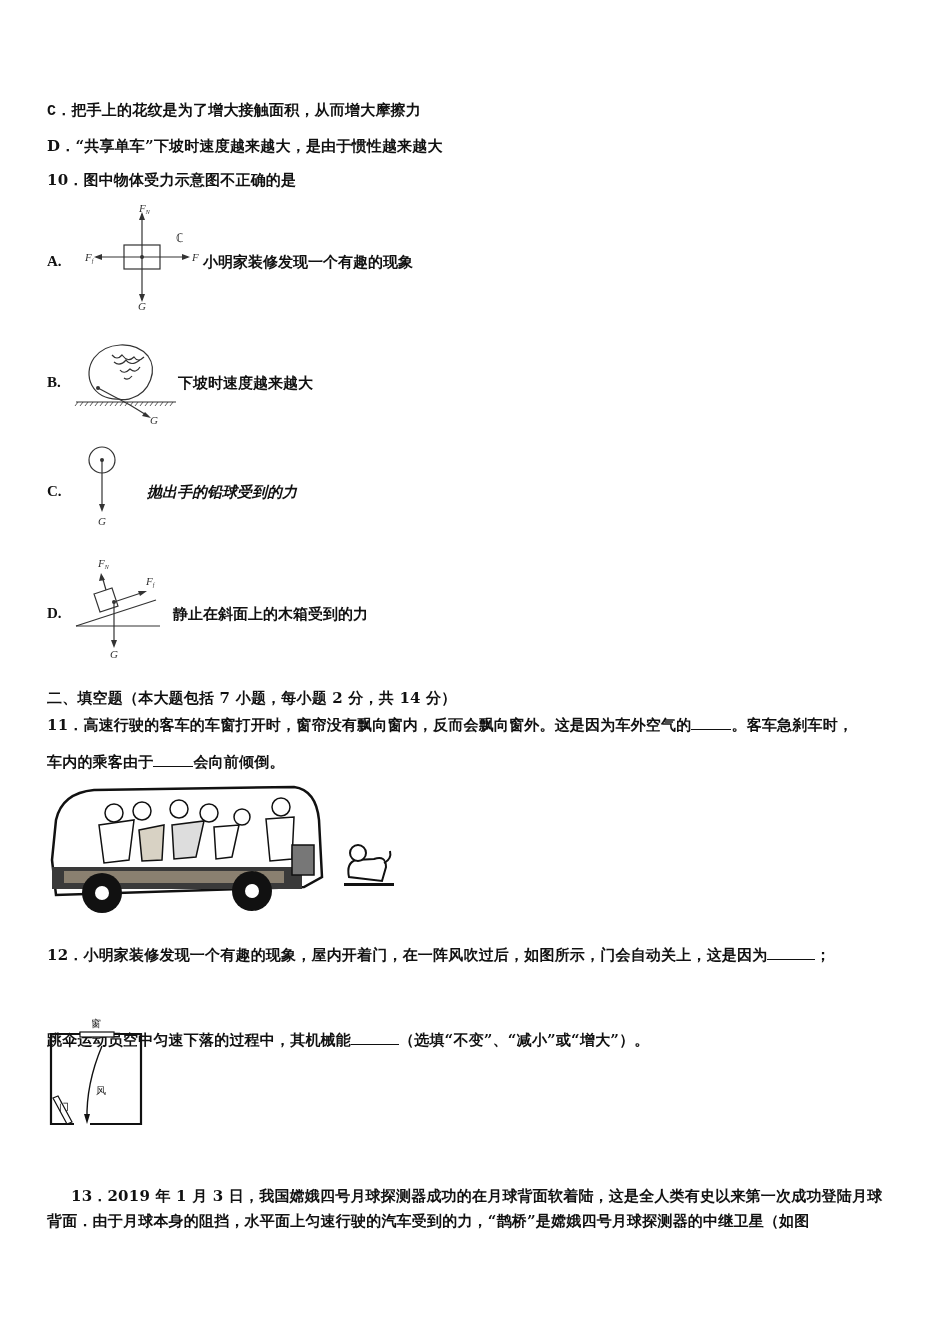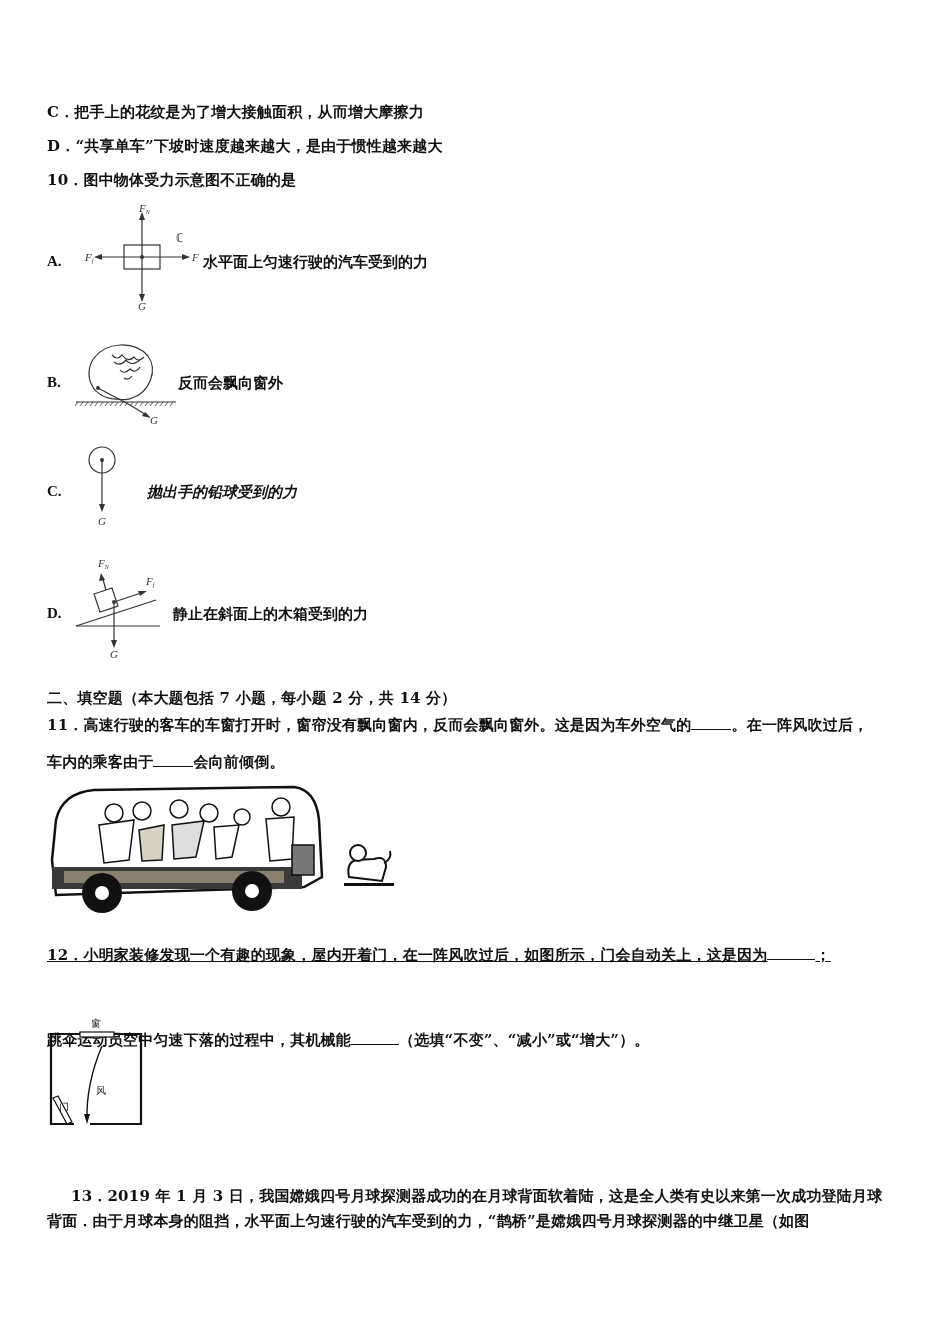--- a/index.html
+++ b/index.html
@@ -19,21 +19,21 @@
   .opt-text {
     position: absolute; font-size: 15px; font-weight: bold; white-space: nowrap;
   }
   .fig { position: absolute; }
   .fig svg { display: block; }
   .blank { display: inline-block; border-bottom: 1px solid #111; vertical-align: baseline; height: 14px; }
 </style>
 </head>
 <body>
 
-<div class="line" style="top:102px;">
+<div class="line" style="top:102px;font-family:Liberation Mono, monospace;">
   <span>C．</span><span>把手上的花纹是为了增大接触面积，从而增大摩擦力</span>
 </div>
 <div class="line" style="top:136px;">
   <span>D．</span><span>“共享单车”下坡时速度越来越大，是由于惯性越来越大</span>
 </div>
 
 <div class="line" style="top:170px;">10．图中物体受力示意图不正确的是</div>
 
 <span class="opt-label" style="top:253px;">A.</span>
 <div class="fig" style="left:84px; top:200px;">
@@ -52,21 +52,21 @@
     </g>
     <g font-family="Liberation Serif, serif" font-style="italic" font-size="11" fill="#333">
       <text x="55" y="12">F<tspan font-size="6" dy="2">N</tspan></text>
       <text x="1" y="61">F<tspan font-size="6" dy="2">f</tspan></text>
       <text x="108" y="61">F</text>
       <text x="54" y="110">G</text>
       <text x="92" y="42" font-style="normal" font-size="12">ℂ</text>
     </g>
   </svg>
 </div>
-<span class="opt-text" style="left:203px; top:253px;">水平面上匀速行驶的汽车受到的力</span>
+<span class="opt-text" style="left:203px; top:253px;">小明家装修发现一个有趣的现象</span>
 
 <span class="opt-label" style="top:374px;">B.</span>
 <div class="fig" style="left:72px; top:340px;">
   <svg width="110" height="88" viewBox="0 0 110 88">
     <g stroke="#333" stroke-width="1.2" fill="none">
       <path d="M47,59 C20,60 10,35 22,18 C34,2 62,0 76,16 C86,30 78,52 60,58 C56,60 50,60 47,59 Z"></path>
       <path d="M40,15 q5,6 10,0 q6,8 12,2 q4,6 10,0 M42,22 q6,5 12,-2 q5,7 14,0 M48,30 q4,5 10,-1 q6,5 10,-2 M52,38 q4,3 8,-2"></path>
       <line x1="4" y1="62" x2="104" y2="62"></line>
       <line x1="26" y1="48" x2="58" y2="65"></line>
       <line x1="58" y1="65" x2="76" y2="76"></line>
@@ -93,21 +93,21 @@
         <line x1="96" y1="62" x2="93" y2="66"></line>
         <line x1="101" y1="62" x2="98" y2="66"></line>
     </g>
     <g fill="#333">
       <circle cx="26" cy="48" r="2"></circle>
       <polygon points="79,78 70,76 73,72"></polygon>
     </g>
     <text x="78" y="84" font-family="Liberation Serif, serif" font-style="italic" font-size="11" fill="#333">G</text>
   </svg>
 </div>
-<span class="opt-text" style="left:178px; top:374px;">反而会飘向窗外</span>
+<span class="opt-text" style="left:178px; top:374px;">下坡时速度越来越大</span>
 
 <span class="opt-label" style="top:483px;">C.</span>
 <div class="fig" style="left:86px; top:445px;">
   <svg width="40" height="85" viewBox="0 0 40 85">
     <circle cx="16" cy="15" r="13" stroke="#333" stroke-width="1.2" fill="none"></circle>
     <circle cx="16" cy="15" r="2" fill="#333"></circle>
     <line x1="16" y1="15" x2="16" y2="64" stroke="#333" stroke-width="1.2"></line>
     <polygon points="16,67 13,59 19,59" fill="#333"></polygon>
     <text x="12" y="80" font-family="Liberation Serif, serif" font-style="italic" font-size="11" fill="#333">G</text>
   </svg>
@@ -136,21 +136,21 @@
       <text x="72" y="35">F<tspan font-size="6" dy="2">f</tspan></text>
       <text x="36" y="108">G</text>
     </g>
   </svg>
 </div>
 <span class="opt-text" style="left:173px; top:605px;">静止在斜面上的木箱受到的力</span>
 
 <div class="line" style="top:688px;">二、填空题（本大题包括 7 小题，每小题 2 分，共 14 分）</div>
 
 <div class="line" style="top:715px;">
-  <span>11．高速行驶的客车的车窗打开时，窗帘没有飘向窗内，反而会飘向窗外。这是因为车外空气的</span><span class="blank" style="width:40px;"></span><span>。在一阵风吹过后，</span>
+  <span>11．高速行驶的客车的车窗打开时，窗帘没有飘向窗内，反而会飘向窗外。这是因为车外空气的</span><span class="blank" style="width:40px;"></span><span>。客车急刹车时，</span>
 </div>
 <div class="line" style="top:752px;text-align:right;">
   <span>车内的乘客由于</span><span class="blank" style="width:40px;"></span><span>会向前倾倒。</span>
 </div>
 
 <div class="fig" style="left:44px; top:785px;">
   <svg width="375" height="130" viewBox="0 0 375 130">
     <g stroke="#111" stroke-width="2.5" fill="none">
       <path d="M8,75 L12,35 Q18,8 50,5 L250,2 Q272,5 275,35 L278,92 L260,102 L12,110 Z"></path>
     </g>
@@ -180,21 +180,21 @@
     </g>
     <g stroke="#111" stroke-width="2" fill="#fff">
       <path d="M305,92 Q302,78 312,75 L330,74 Q342,70 342,82 L338,96 Z"></path>
       <circle cx="314" cy="68" r="8"></circle>
       <path d="M340,78 q8,-4 6,-12"></path>
     </g>
     <rect x="300" y="98" width="50" height="3" fill="#111"></rect>
   </svg>
 </div>
 
-<div class="line" style="top:945px;text-decoration:underline;">
+<div class="line" style="top:945px;">
   <span>12．小明家装修发现一个有趣的现象，屋内开着门，在一阵风吹过后，如图所示，门会自动关上，这是因为</span><span class="blank" style="width:48px;"></span><span>；</span>
 </div>
 <div class="line" style="top:982px;margin-top:48px;">
   <span>跳伞运动员空中匀速下落的过程中，其机械能</span><span class="blank" style="width:48px;"></span><span>（选填“不变”、“减小”或“增大”）。</span>
 </div>
 
 <div class="fig" style="left:48px; top:1014px;">
   <svg width="100" height="126" viewBox="0 0 100 126">
     <g stroke="#111" stroke-width="2.2" fill="none">
       <polyline points="26,110 3,110 3,20 93,20 93,110 42,110"></polyline>

